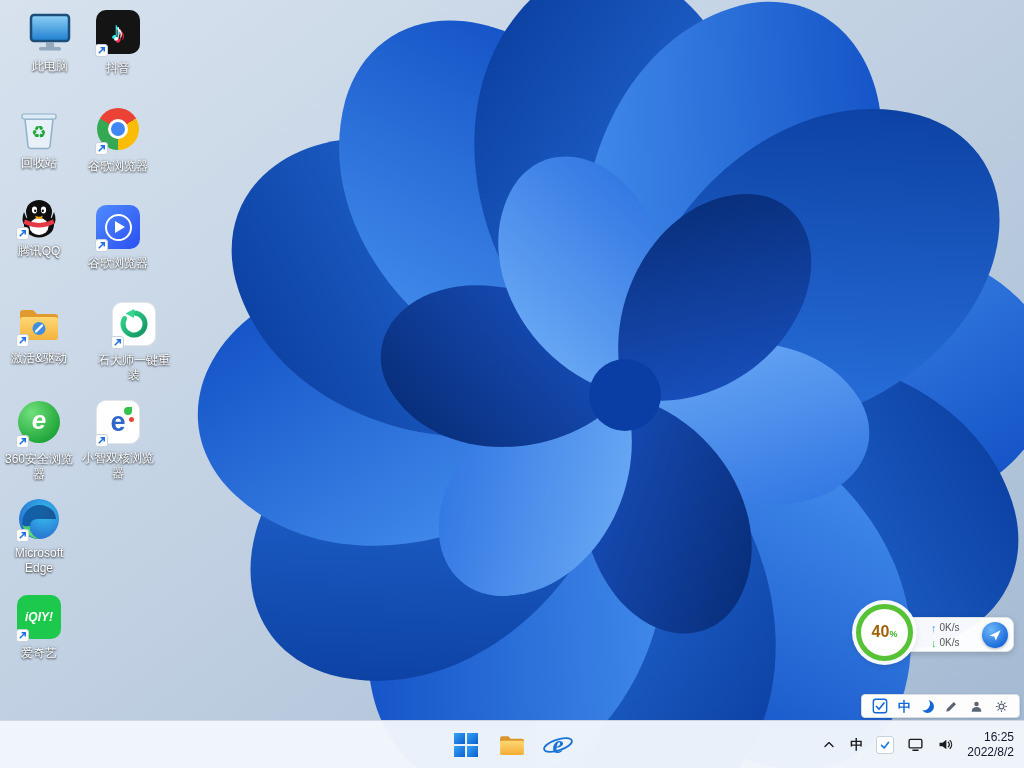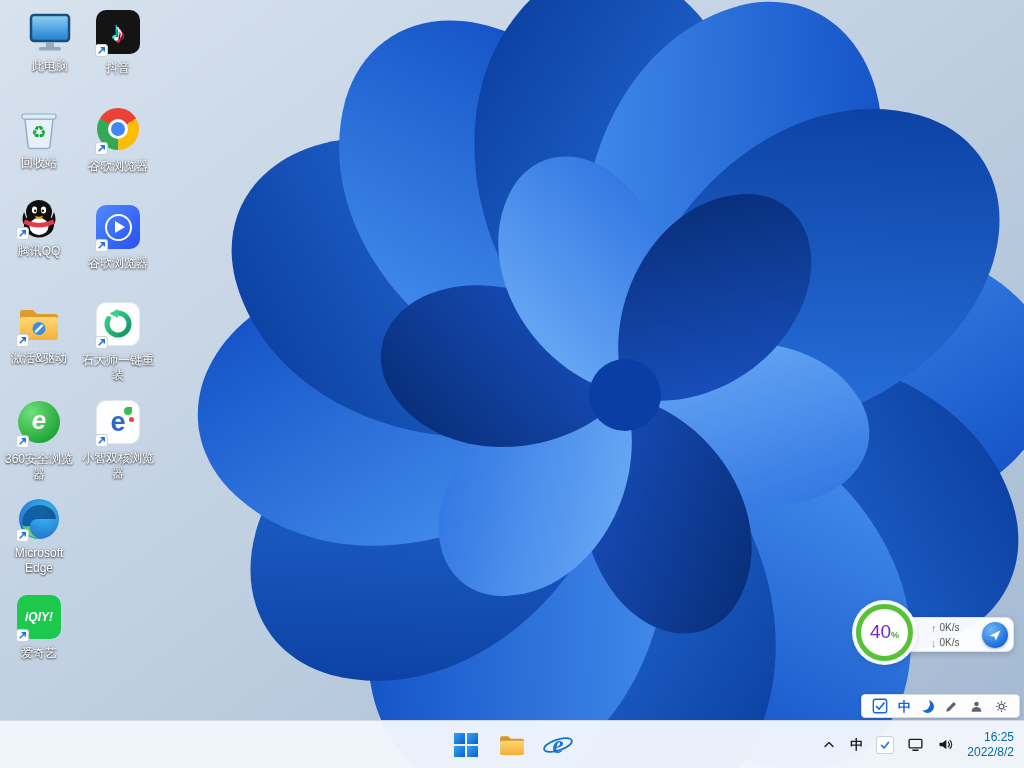--- a/index.html
+++ b/index.html
@@ -64,21 +64,21 @@
   .srow { display:flex; align-items:center; height:15px; font-size:10px; color:#555; gap:3px; }
   .srow .up { color:#3f9df0; font-size:11px; }
   .srow .dn { color:#43c05a; font-size:11px; }
   .ball { position:absolute; right:5px; top:50%; transform:translateY(-50%); width:26px; height:26px;
           border-radius:50%; background:radial-gradient(circle at 35% 30%,#6db8f8,#1565d8 78%);
           display:flex; align-items:center; justify-content:center; box-shadow:0 1px 3px rgba(0,0,0,.3); }
   .gauge { position:absolute; left:0; top:0; width:57px; height:57px; border-radius:50%;
            background:#fff; border:5px solid #57c235;
            box-shadow:0 0 0 4px rgba(255,255,255,.95), 0 2px 8px rgba(0,0,0,.28);
            display:flex; align-items:baseline; justify-content:center; }
-  .gauge .pct { font-size:19px; font-weight:normal; color:#6d28d9; line-height:45px; }
+  .gauge .pct { font-size:16px; font-weight:bold; color:#a16207; line-height:45px; }
   .gauge .sign { font-size:9px; font-weight:bold; color:#3fae26; }
 
   
   .ime { position:absolute; right:4px; bottom:50px; height:24px; background:#fdfdfe;
          border:1px solid #d7dde4; border-radius:4px; box-shadow:0 1px 3px rgba(0,0,0,.18);
          display:flex; align-items:center; gap:10px; padding:0 10px; }
   .ime .cn { font-size:13px; color:#1467d6; font-weight:bold; line-height:1; }
   .moon { width:13px; height:13px; border-radius:50%; box-shadow:inset -4px -2.5px 0 0 #1467d6; }
 
   
@@ -93,21 +93,21 @@
   .ie span { font-size:25px; font-weight:bold; font-style:italic; color:#1873d3;
              font-family:"Liberation Serif","DejaVu Serif",serif; line-height:1; }
   .ie svg { position:absolute; inset:0; }
 
   .tray { position:absolute; right:0; top:0; height:100%; display:flex; align-items:center;
           gap:13px; padding-right:10px; }
   .tray-item { display:flex; align-items:center; justify-content:center; }
   .tray .zh { font-size:13px; color:#1b1b1b; font-weight:bold; }
   .traycheck { width:18px; height:18px; background:#fff; border:1px solid #c6d2de; border-radius:3px;
                display:flex; align-items:center; justify-content:center; }
-  .clock { text-align:right; font-size:12px; color:#0369a1; line-height:15px; }
+  .clock { text-align:right; font-size:12px; color:#0f172a; line-height:15px; }
 </style>
 </head>
 <body>
 
 <svg class="wall" viewBox="0 0 1024 768" preserveAspectRatio="none">
   <defs>
     <linearGradient id="bgG" x1="0" y1="0" x2="1" y2="1">
       <stop offset="0" stop-color="#d7e2ee"></stop>
         <stop offset=".5" stop-color="#bfcfe1"></stop>
         <stop offset="1" stop-color="#a3b9d2"></stop>
@@ -265,21 +265,21 @@
     </svg>
     <span class="sc">
         <svg viewBox="0 0 12 12" width="11" height="11">
           <path d="M3 9 L9 3 M5 3 h4 v4" stroke="#1f6fe0" stroke-width="1.6" fill="none"></path>
         </svg>
       </span>
   </div>
   <div class="dlabel">激活&amp;驱动</div>
 </div>
 
-<div class="dicon" style="left:79px;top:300px">
+<div class="dicon" style="left:95px;top:300px">
   <div class="art">
     <div class="sds">
       <svg viewBox="0 0 32 32" width="32" height="32">
         <defs>
             <linearGradient id="sg" x1="0" y1="0" x2="1" y2="1">
               <stop offset="0" stop-color="#35d68f"></stop>
               <stop offset="1" stop-color="#12935f"></stop>
             </linearGradient>
           </defs>
         <path d="M16 5 a11 11 0 1 1 -9.5 5.5" fill="none" stroke="url(#sg)" stroke-width="5" stroke-linecap="round"></path>

